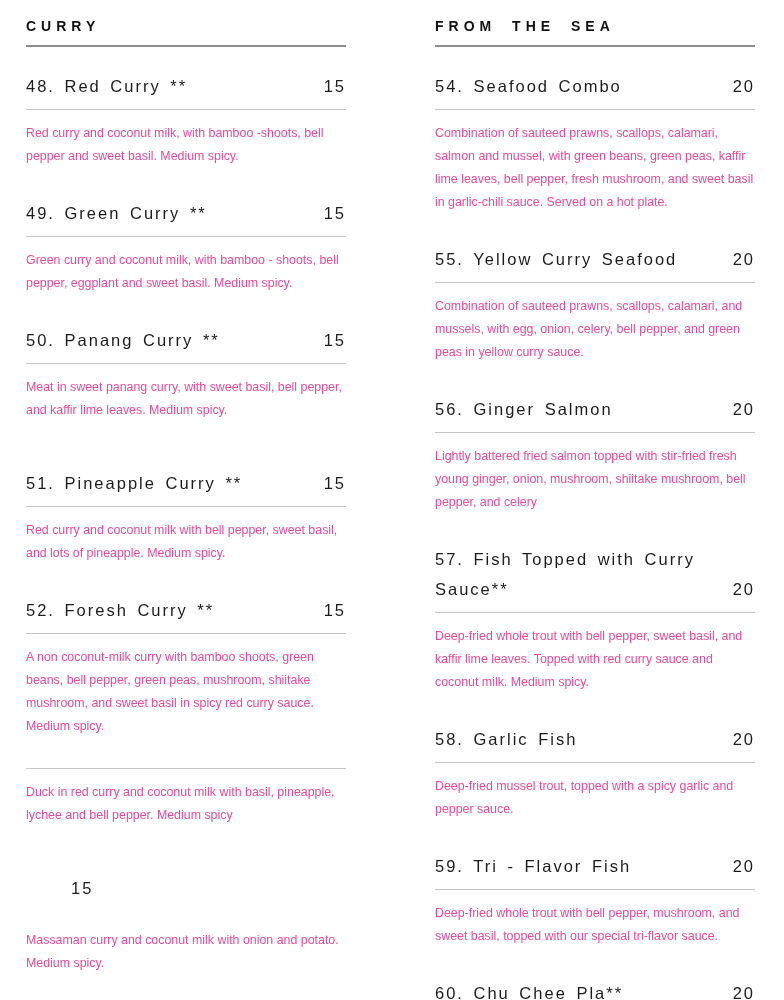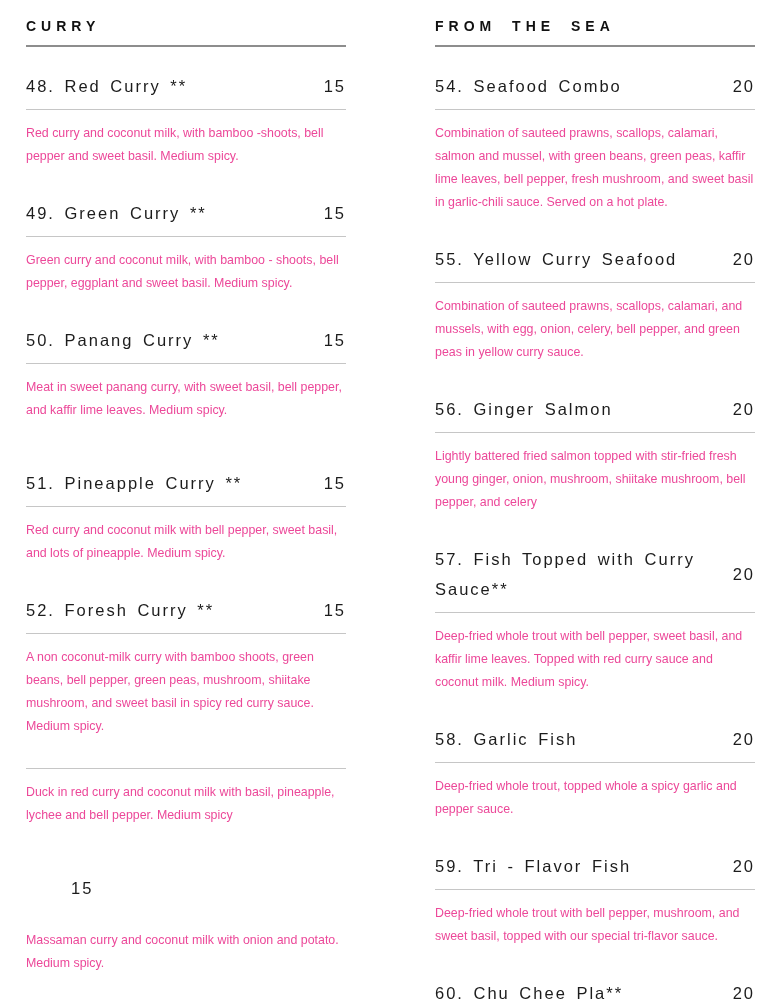--- a/index.html
+++ b/index.html
@@ -18,21 +18,21 @@
     font-size: 14px; font-weight: bold; letter-spacing: 5px; word-spacing: 7px;
     color: #111; padding-top: 4px;
   }
   .header-rule { border-bottom: 2px solid #8d8d8d; margin-top: 11px; }
 
   .item { margin-top: 30px; }
   .item.first { margin-top: 24px; }
   .item.mt-lg { margin-top: 46px; }
 
   .head {
-    display: flex; justify-content: space-between; align-items: center;
+    display: flex; justify-content: space-between; align-items: flex-end;
     font-size: 16.5px; letter-spacing: 2px; word-spacing: 3px;
     color: #1c1c1c; line-height: 30px;
   }
   .head .title { flex: 1 1 auto; }
   .head .price { flex: 0 0 auto; padding-left: 10px; }
 
   .inline-price .head { justify-content: flex-start; }
   .inline-price .head .price { padding-left: 0; }
   .gap-sm .head .price { margin-left: 45px; }
   .gap-lg .head .price { margin-left: 65px; }
@@ -153,21 +153,21 @@
       <div class="rule"></div>
       <p class="desc">Deep-fried whole trout with bell pepper, sweet basil, and kaffir lime leaves. Topped with red curry sauce and coconut milk. Medium spicy.</p>
     </section>
 
     <section class="item">
       <div class="head">
         <span class="title">58. Garlic Fish</span>
         <span class="price">20</span>
       </div>
       <div class="rule"></div>
-      <p class="desc">Deep-fried whole trout, topped whole a spicy garlic and pepper sauce.</p>
+      <p class="desc">Deep-fried mussel trout, topped with a spicy garlic and pepper sauce.</p>
     </section>
 
     <section class="item">
       <div class="head">
         <span class="title">59. Tri - Flavor Fish</span>
         <span class="price">20</span>
       </div>
       <div class="rule"></div>
       <p class="desc">Deep-fried whole trout with bell pepper, mushroom, and sweet basil, topped with our special tri-flavor sauce.</p>
     </section>

